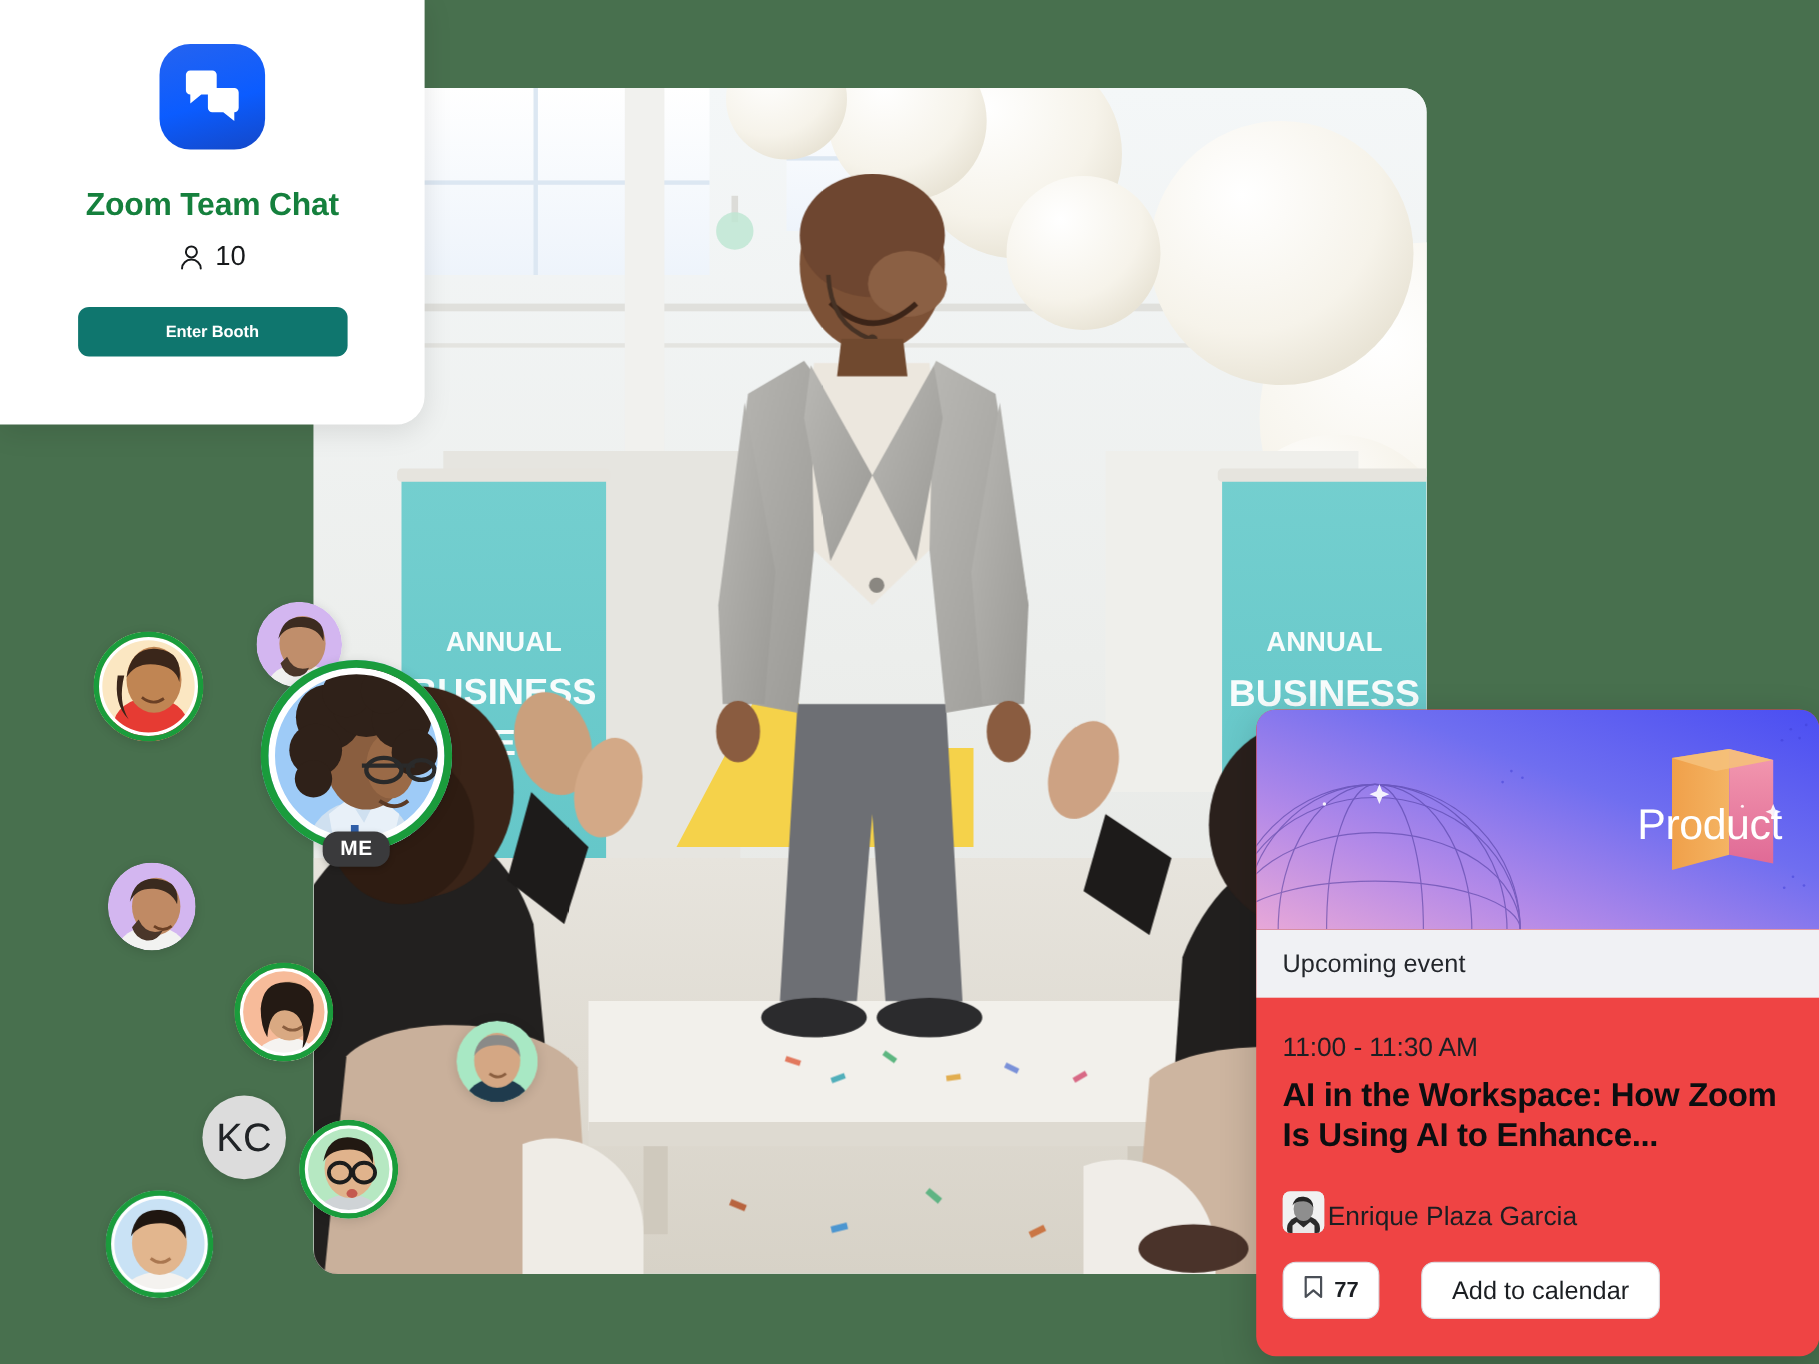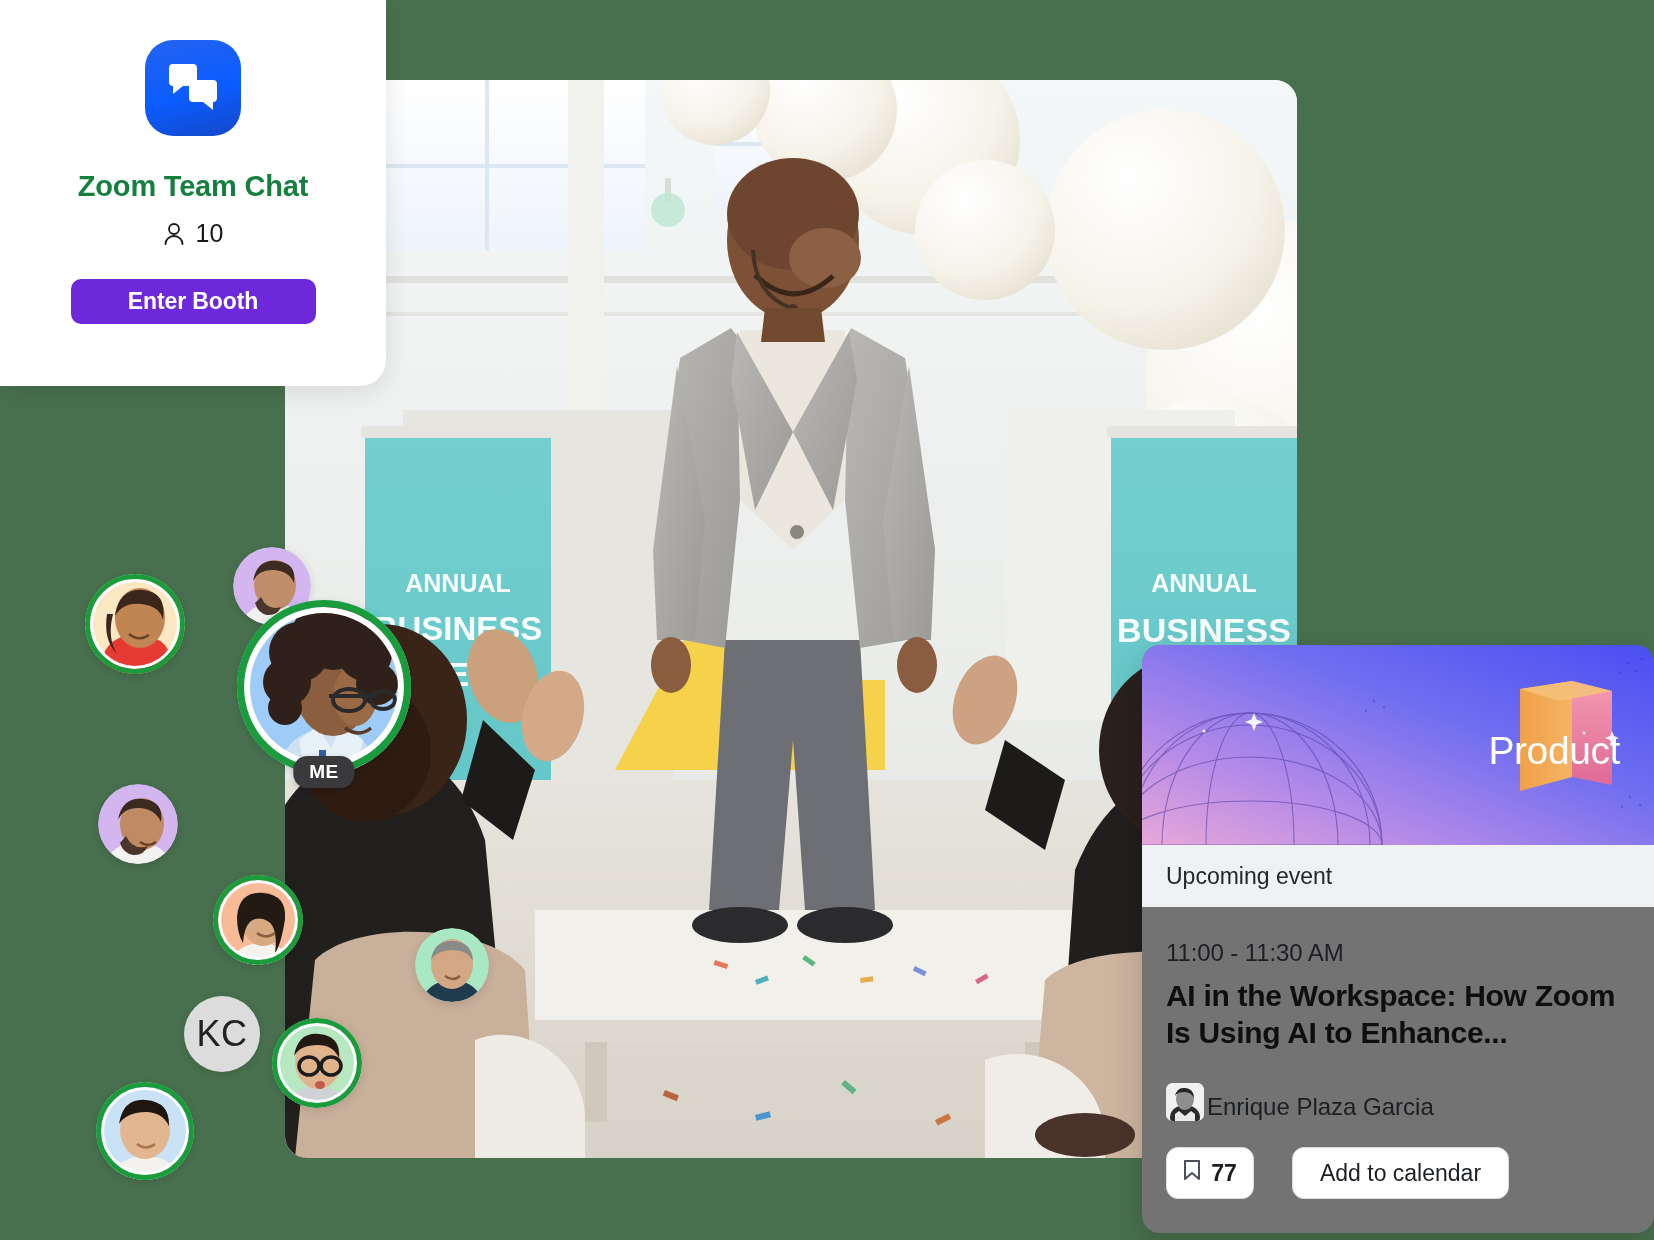--- a/index.html
+++ b/index.html
@@ -33,21 +33,21 @@
   }
   .booth-title{
     margin-top:34px;font-size:29px;font-weight:700;color:#15803d;letter-spacing:-.2px;
   }
   .booth-count{
     margin-top:16px;display:flex;align-items:center;gap:11px;color:#17191b;font-size:25px;
   }
   .booth-count svg{display:block;}
   .booth-btn{
     margin-top:31px;width:245px;height:45px;border:none;border-radius:10px;
-    background:#6d28d9;color:#fff;font-size:23px;font-weight:700;
+    background:#0f766e;color:#fff;font-size:15px;font-weight:700;
     font-family:"Liberation Sans", sans-serif;cursor:pointer;letter-spacing:-.1px;
   }
 
   
   .avatar{
     position:absolute;border-radius:50%;overflow:hidden;
     box-shadow:0 2px 10px rgba(0,0,0,.13);
   }
   .avatar .ring{
     position:absolute;inset:0;border-radius:50%;
@@ -61,21 +61,21 @@
   }
   .me-badge{
     position:absolute;background:#3a3a3c;color:#fff;border-radius:14px;
     font-size:19px;font-weight:700;padding:5px 16px;letter-spacing:.4px;
     box-shadow:0 2px 6px rgba(0,0,0,.2);
   }
 
   
   .event-card{
     position:absolute;left:1142px;top:645px;width:512px;height:588px;
-    background:#737373;border-radius:18px;overflow:hidden;
+    background:#ef4444;border-radius:18px;overflow:hidden;
     box-shadow:0 10px 34px rgba(0,0,0,.18);
   }
   .event-hero{position:relative;height:200px;overflow:hidden;}
   .event-hero svg{display:block;width:100%;height:100%;}
   .event-hero-label{
     position:absolute;right:34px;top:84px;color:#fff;font-size:39px;font-weight:500;
     letter-spacing:-.4px;
   }
   .event-strip{
     height:62px;background:#f0f1f4;display:flex;align-items:center;padding-left:24px;
@@ -90,21 +90,21 @@
   .event-speaker{margin-top:32px;display:flex;align-items:flex-end;gap:3px;}
   .speaker-avatar{width:38px;height:38px;border-radius:7px;overflow:hidden;background:#dcdcdc;}
   .speaker-avatar svg{display:block;width:100%;height:100%;}
   .speaker-name{font-size:24px;color:#1b1e22;}
   .event-actions{margin-top:26px;display:flex;align-items:center;gap:38px;}
   .pill{
     height:50px;border:1px solid #d9dce1;border-radius:12px;background:#fff;
     display:flex;align-items:center;justify-content:center;
     font-family:"Liberation Sans", sans-serif;cursor:pointer;color:#1b1e22;
   }
-  .pill-save{width:86px;gap:10px;font-size:23px;font-weight:700;}
+  .pill-save{width:86px;gap:10px;font-size:20px;font-weight:700;}
   .pill-cal{width:215px;font-size:23px;}
 </style>
 </head>
 <body>
 
 <div class="stage">
 
   <div class="photo">
     <svg viewBox="0 0 1012 1078" preserveAspectRatio="none" aria-hidden="true">
       <defs>

